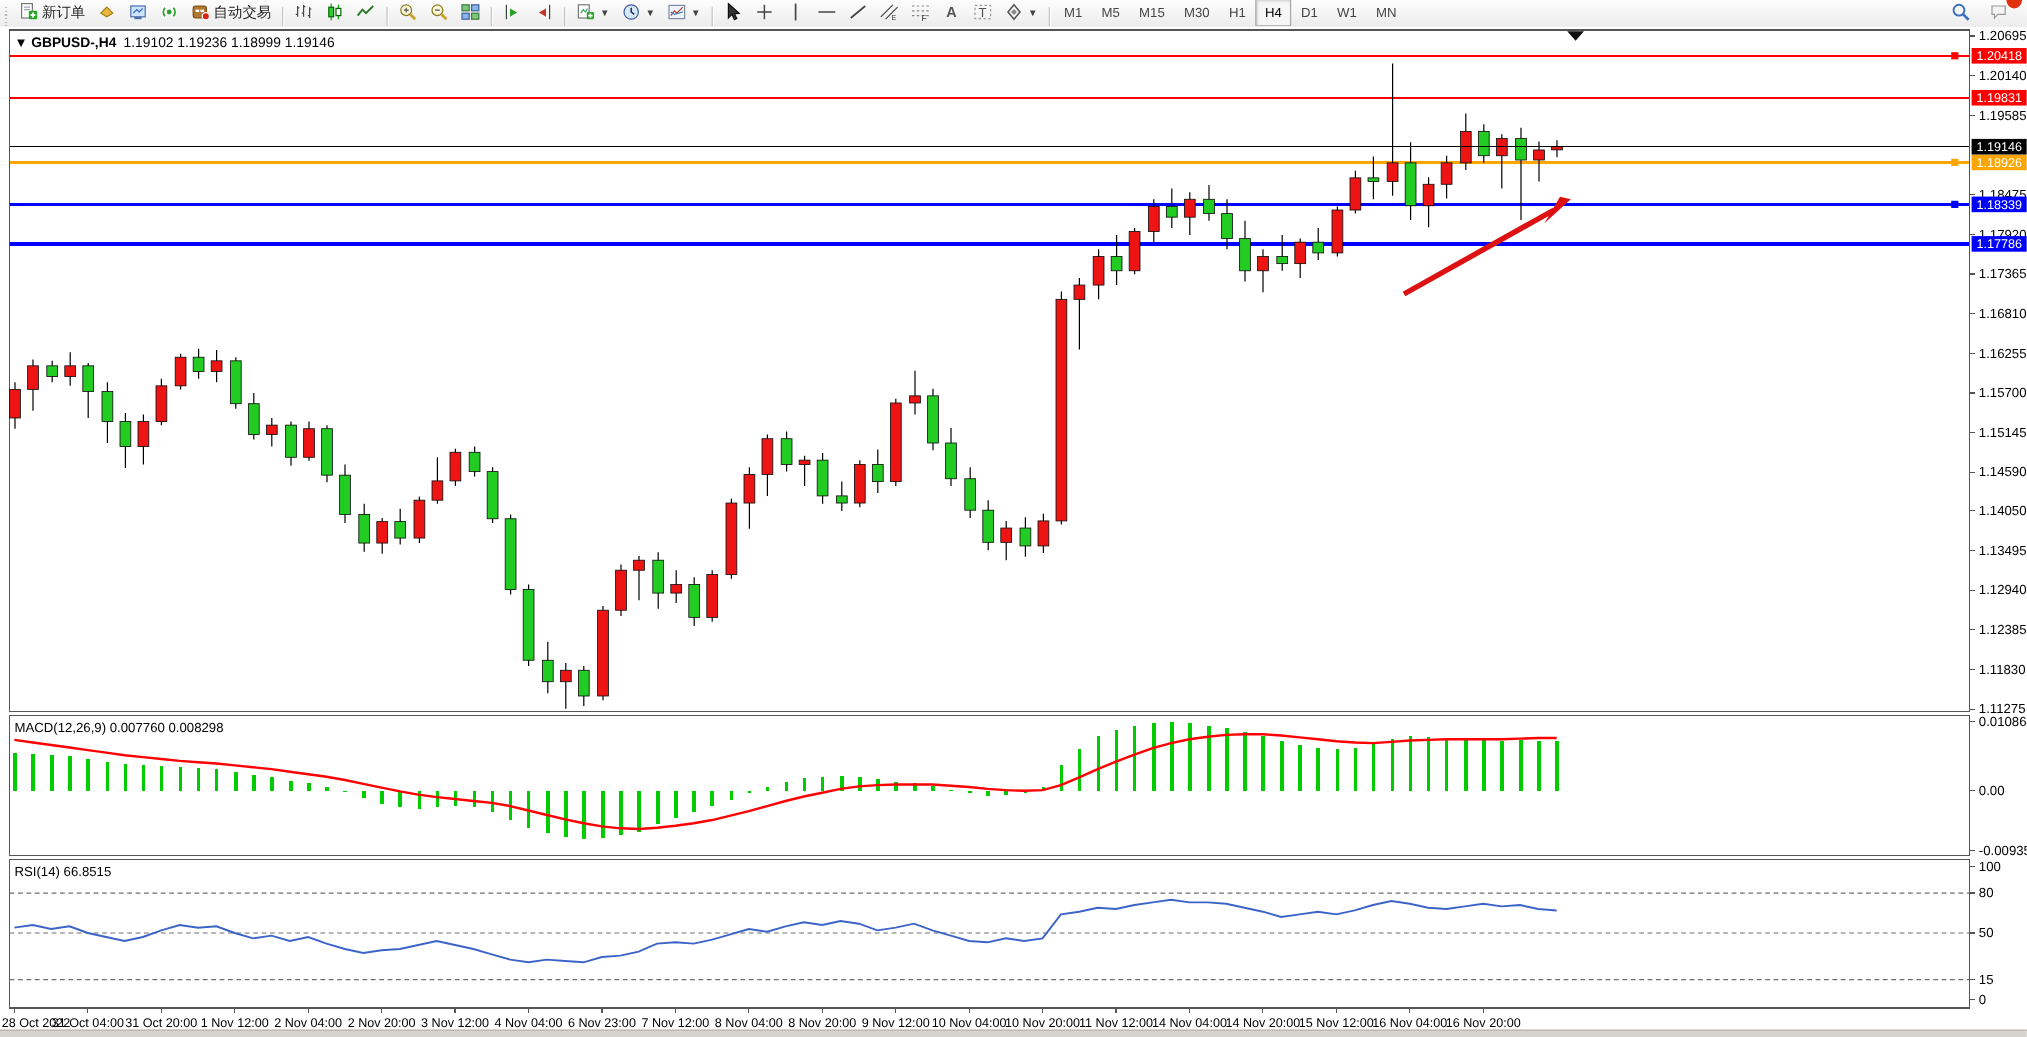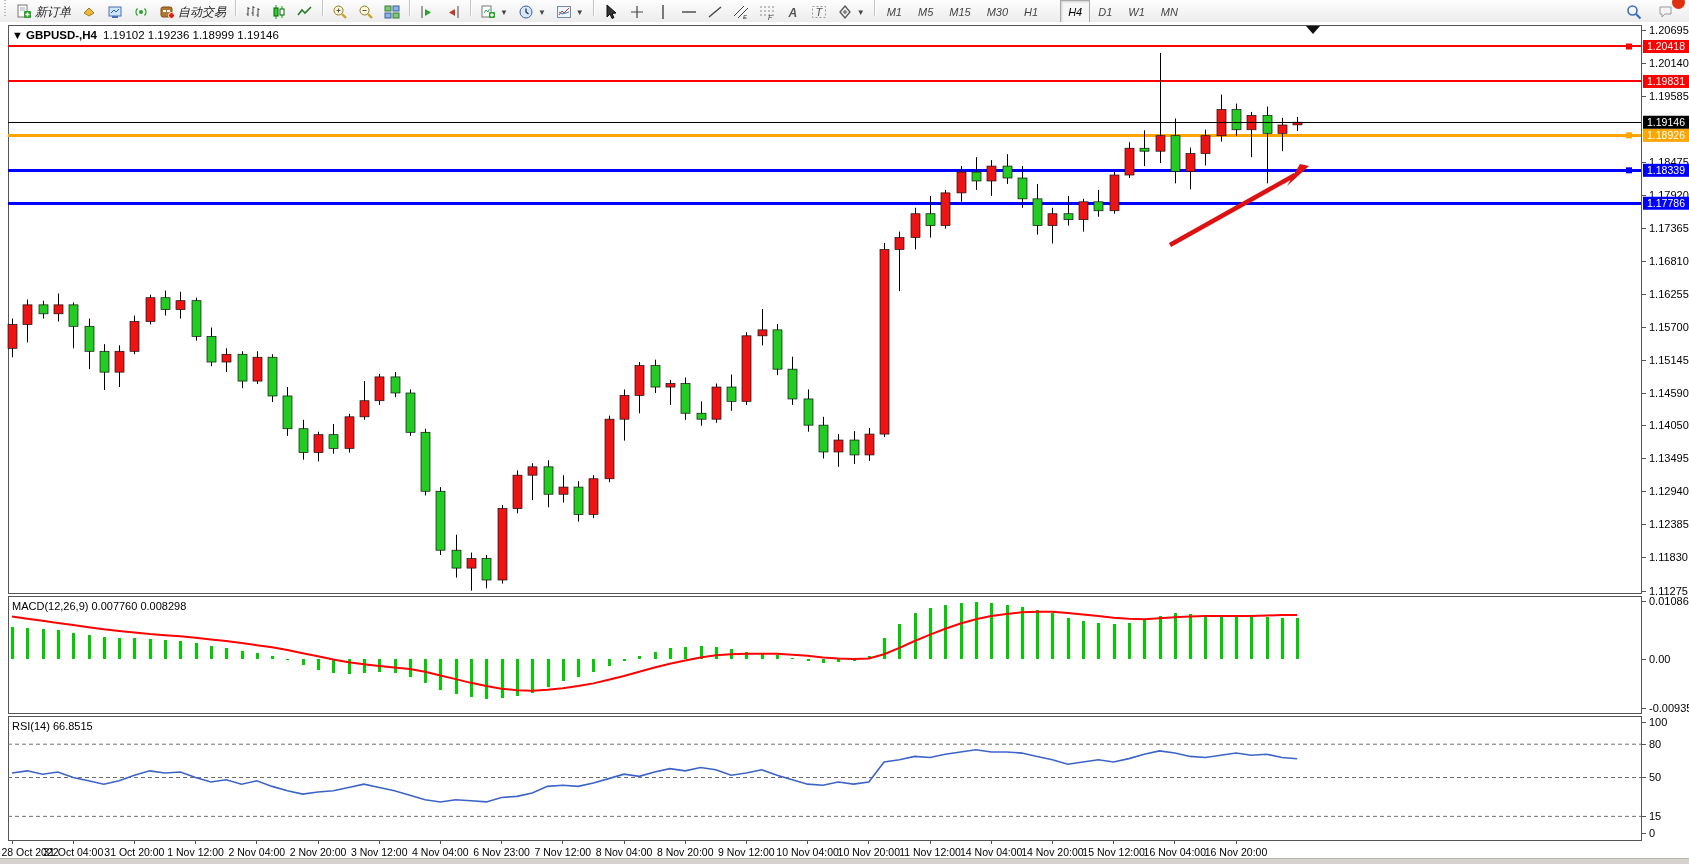--- a/index.html
+++ b/index.html
@@ -1,31 +1,31 @@
 <!DOCTYPE html>
 <html><head>
 <meta charset="utf-8">
 <style>
   html,body{margin:0;padding:0;width:1689px;height:864px;overflow:hidden;
     font-family:"Liberation Sans",sans-serif;background:#ffffff;}
   
   #toolbar{position:absolute;left:0;top:0;width:1689px;height:22px;
     background:linear-gradient(#fdfdfd,#ececec);border-bottom:1px solid #c9c9c9;
-    display:flex;align-items:flex-start;font-size:12px;color:#222;user-select:none;font-style:italic;}
+    display:flex;align-items:flex-end;font-size:12px;color:#222;user-select:none;}
   .tb-grip{width:5px;height:16px;margin:0 3px;
     background-image:repeating-linear-gradient(#b9b9b9 0 1px,transparent 1px 3px);
     background-size:2px 100%;background-repeat:repeat-y;background-position:1px 0;}
   .tb-btn{display:flex;align-items:center;gap:3px;padding:2px 4px;height:18px;
     border:1px solid transparent;border-radius:2px;cursor:default;white-space:nowrap;}
   .tb-btn svg{display:block;}
   .tb-sep{width:1px;height:16px;background:#c4c4c4;margin:0 4px;box-shadow:1px 0 0 #ffffff;}
   .tb-caret{font-size:8px;color:#444;margin-left:1px;}
   .tf-btn{padding:2px 7px;height:17px;display:flex;align-items:center;font-size:11px;
     color:#444;border:1px solid transparent;cursor:default;}
-  .tf-btn.active{border:1px solid #a9a9a9;background:#f6f6f6;box-shadow:inset 1px 1px 2px #d0d0d0;color:#000;margin-left:14px;}
+  .tf-btn.active{border:1px solid #a9a9a9;background:#f6f6f6;box-shadow:inset 1px 1px 2px #d0d0d0;color:#000;}
   #tb-right{margin-left:auto;display:flex;align-items:center;gap:6px;padding-right:10px;}
   .badge{position:absolute;top:-5px;right:-7px;background:#e03010;color:#fff;border-radius:50%;
     width:13px;height:13px;font-size:9px;display:flex;align-items:center;justify-content:center;font-weight:bold;}
   
   #chartwin{position:absolute;left:0;top:22px;width:1689px;height:838px;background:#ffffff;}
   #bottomstrip{position:absolute;left:0;top:858px;width:1689px;height:6px;background:#d6d3ce;border-top:1px solid #b8b5b0;}
   svg text{font-family:"Liberation Sans",sans-serif;}
 </style>
 </head>
 <body>

